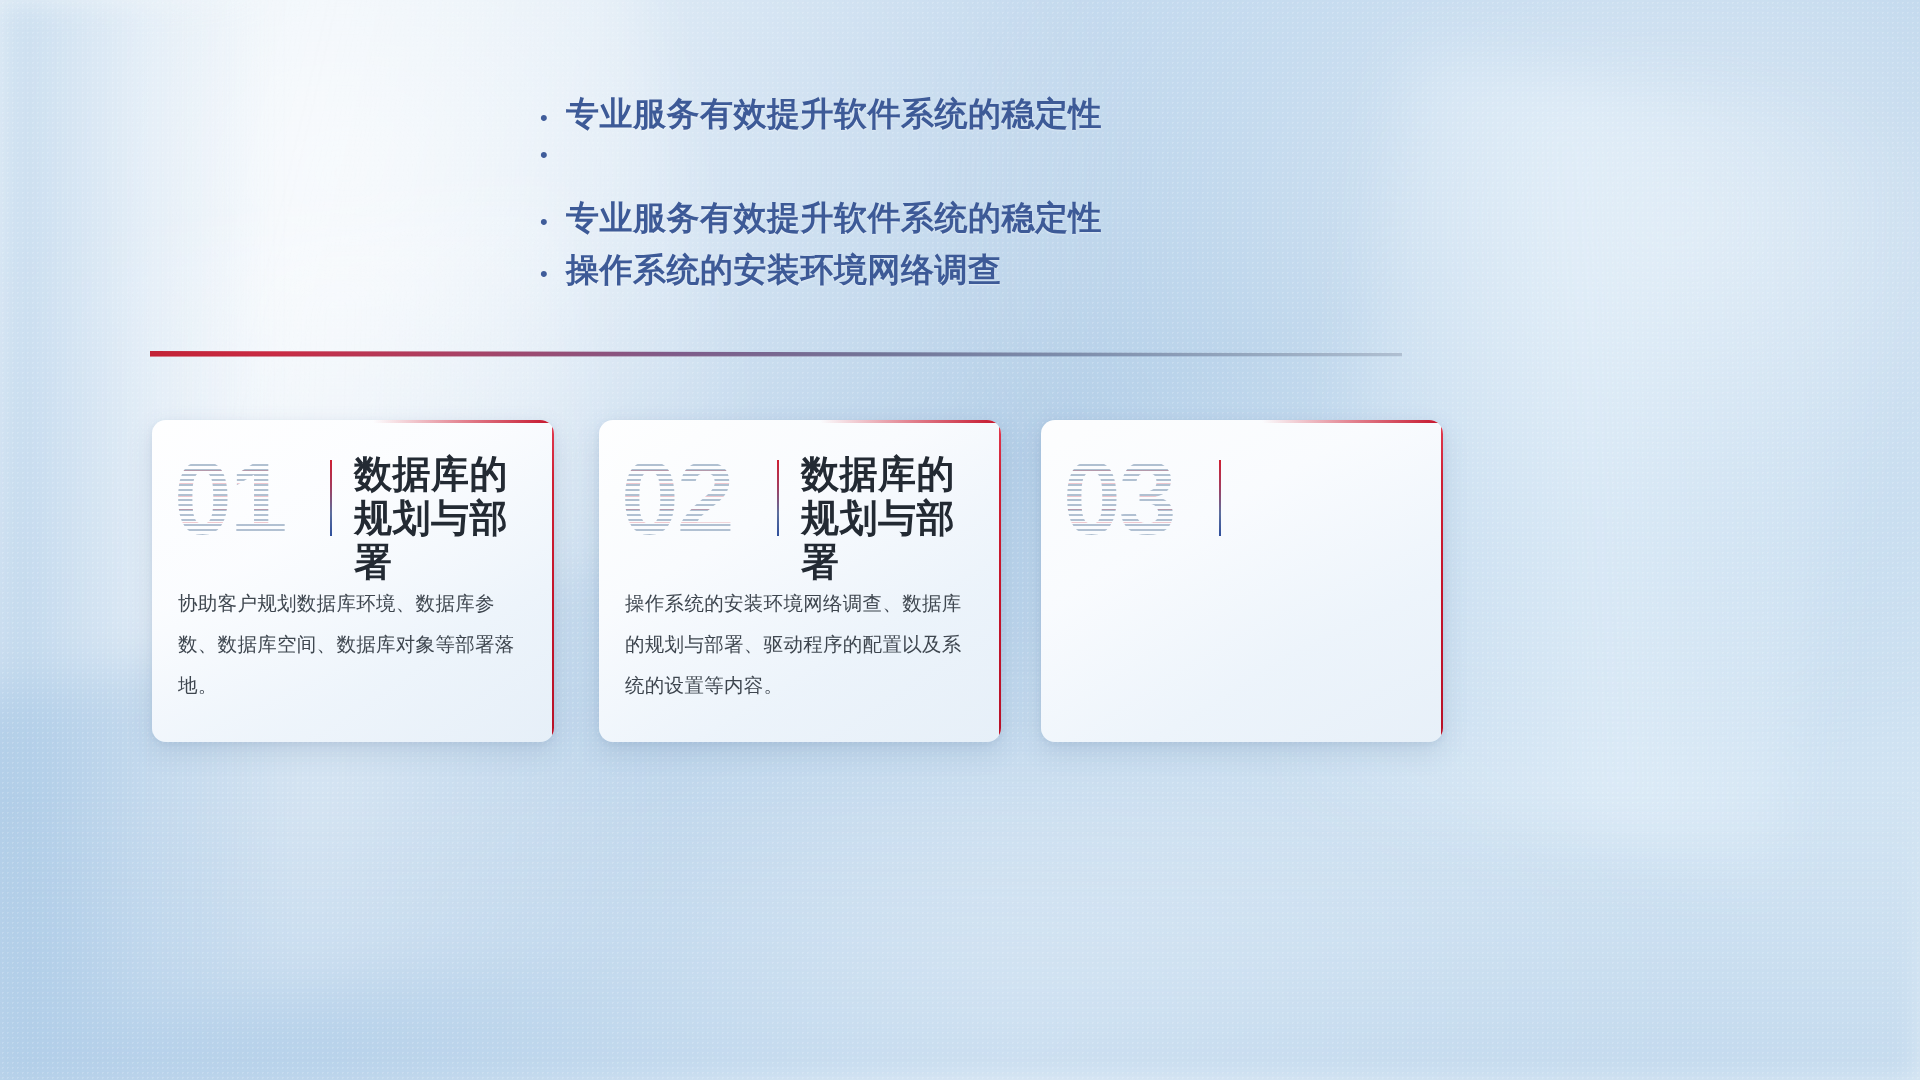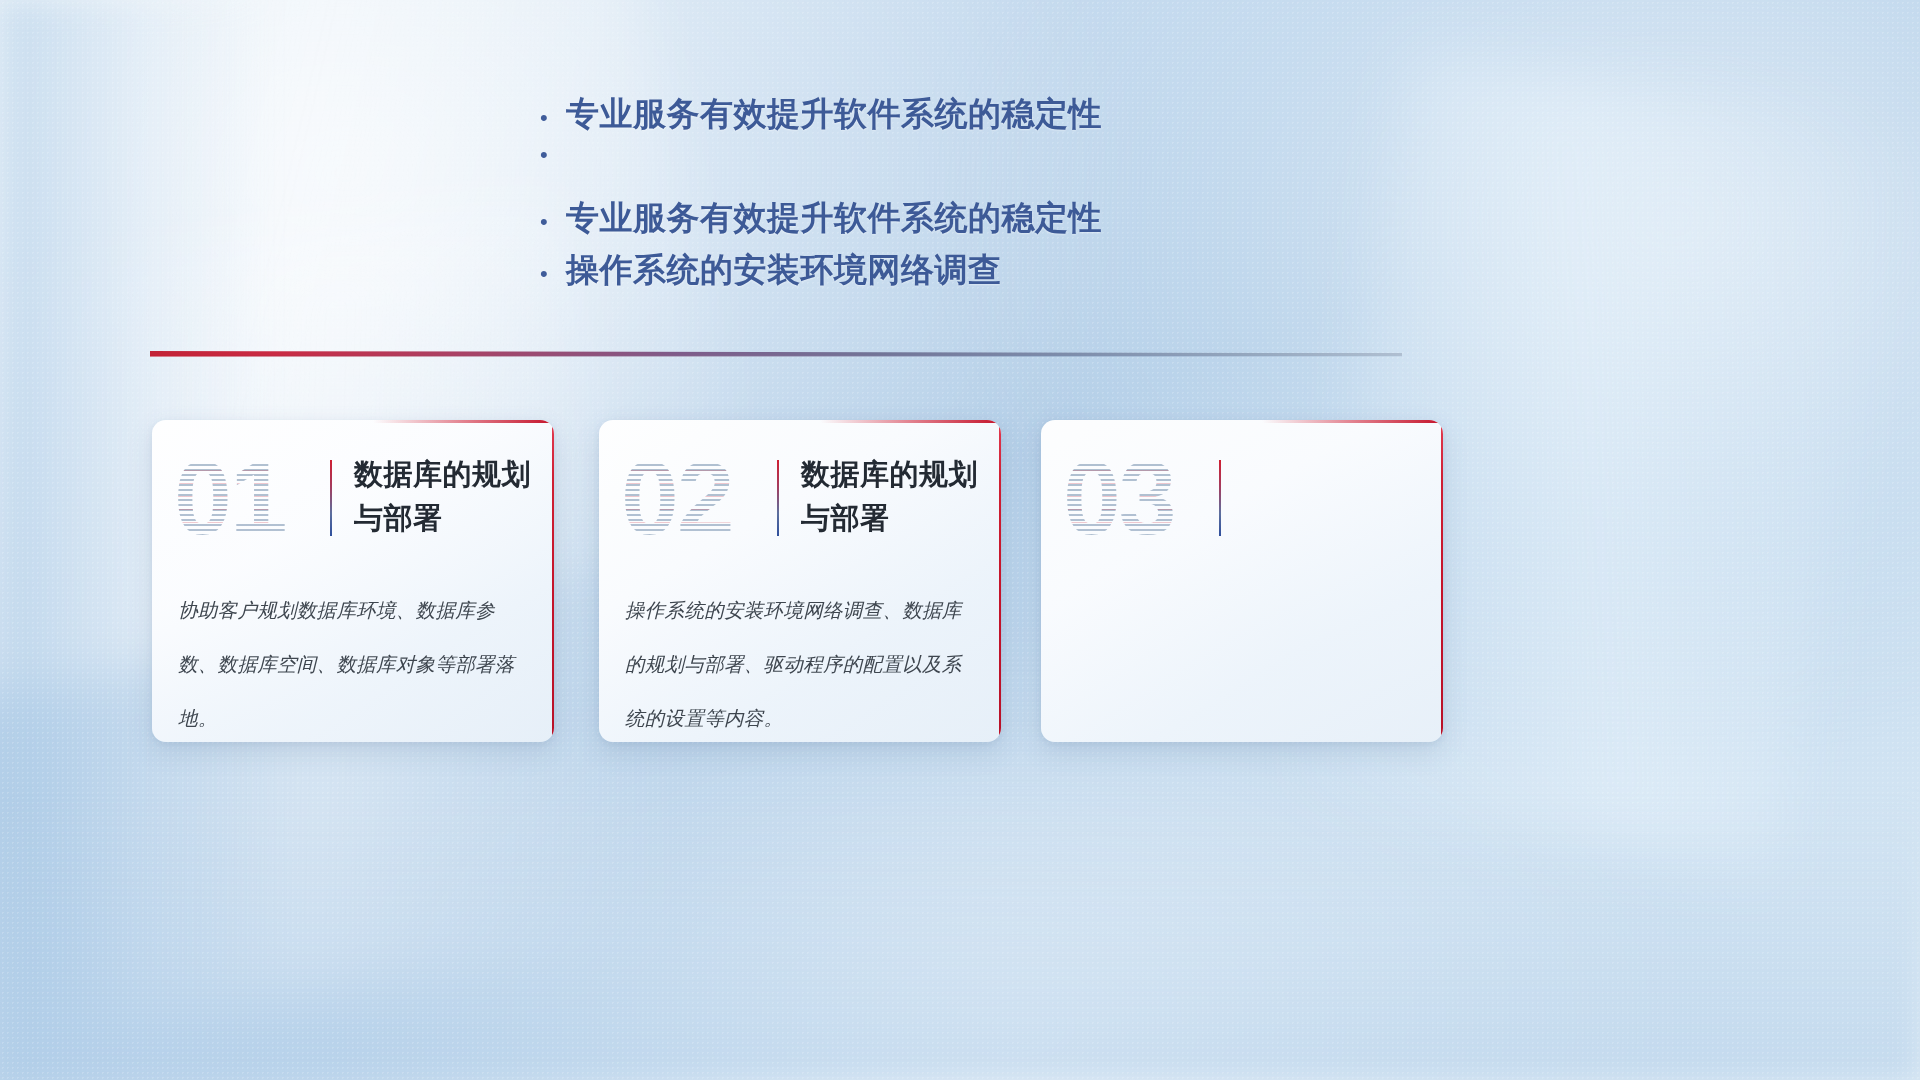--- a/index.html
+++ b/index.html
@@ -157,27 +157,27 @@
     opacity:.55;
     user-select:none;
   }
   .card-bar {
     position:absolute; left:178px; top:40px;
     width:2px; height:76px;
     background:linear-gradient(180deg,#cf1f33 0%, #a63a5c 34%, #5d6f9e 70%, #2f4f9c 100%);
   }
   .card-title {
     position:absolute; left:202px; top:32px; right:16px;
-    font-size:29px; font-weight:700; line-height:44px;
+    font-size:38px; font-weight:700; line-height:44px;
     color:#232a33; letter-spacing:.5px;
   }
   .card-body {
     position:absolute; left:26px; right:22px; top:163px;
-    font-size:19.5px; line-height:54px;
-    color:#3e464f; letter-spacing:.3px;font-style:italic;
+    font-size:19.5px; line-height:41px;
+    color:#3e464f; letter-spacing:.3px;
   }
 </style>
 </head>
 <body>
 
 <div id="bg">
   <div class="bg-base"></div>
   <div class="bg-glow-a"></div>
   <div class="bg-glow-b"></div>
   <div class="bg-glow-c"></div>

